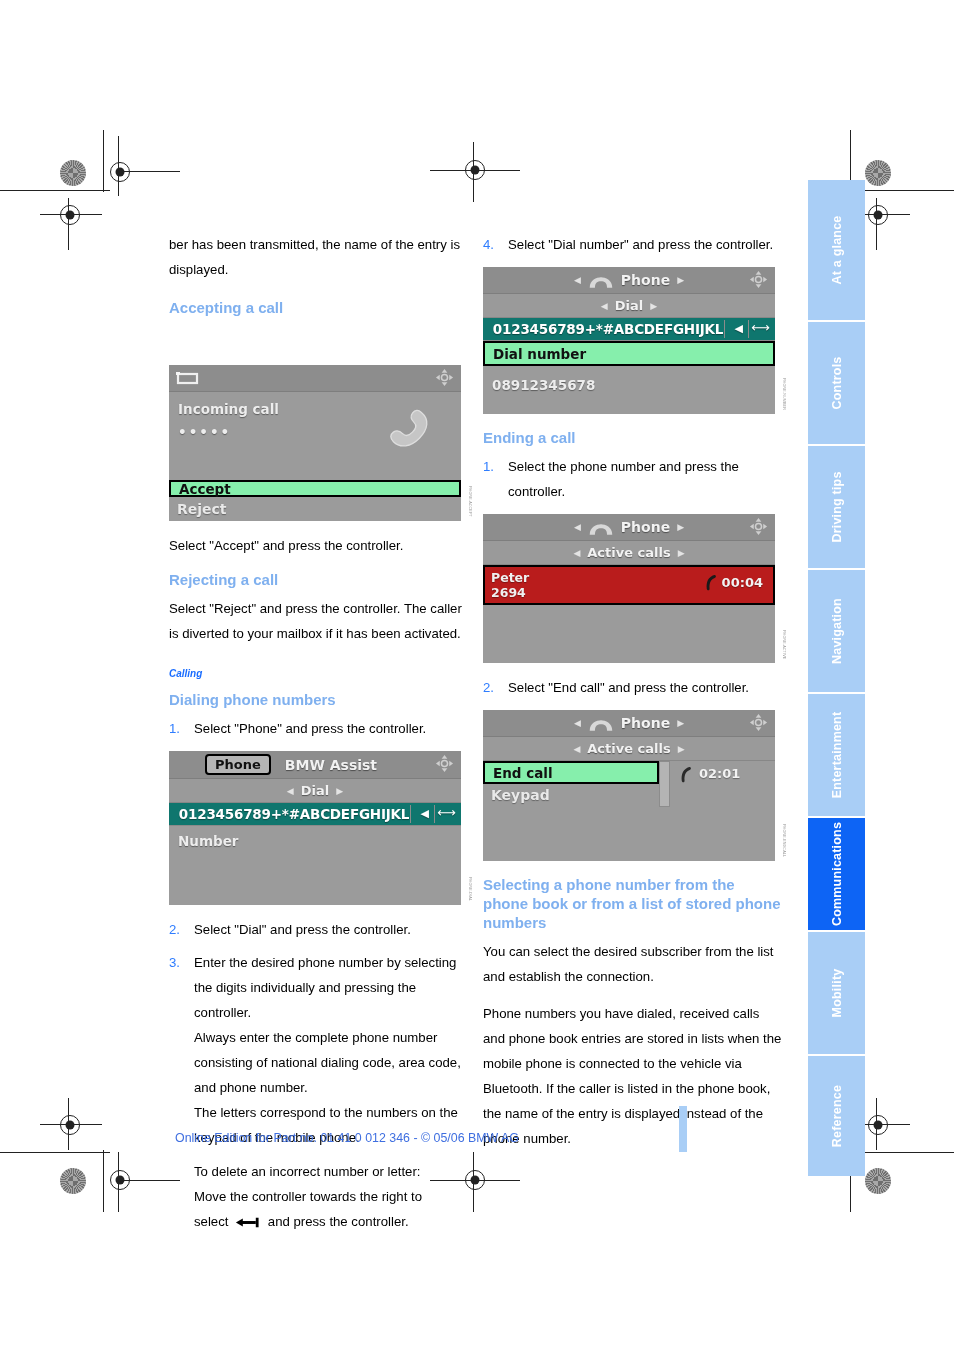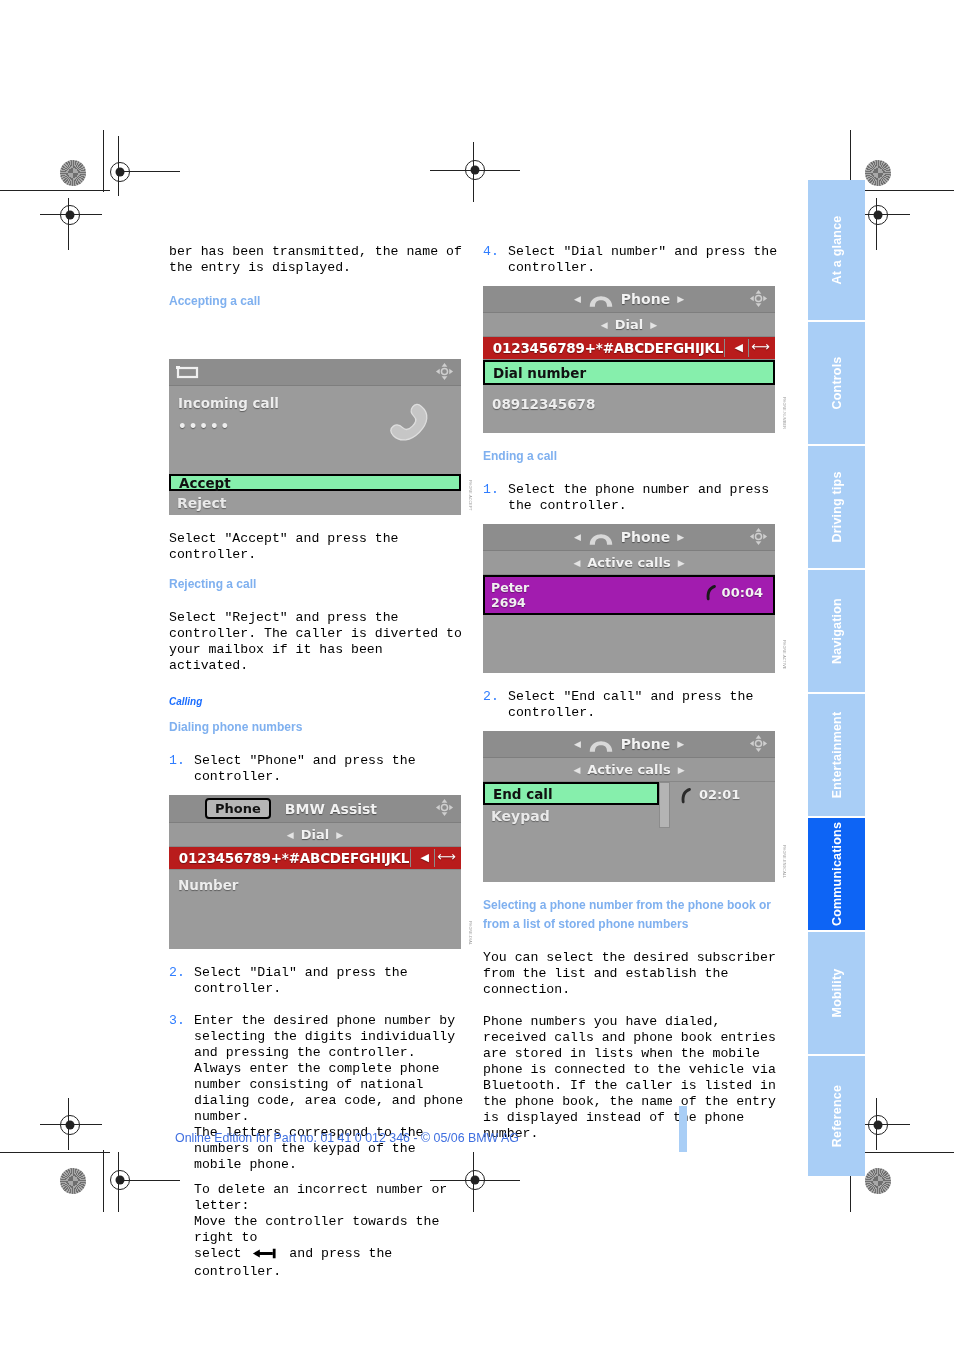--- a/index.html
+++ b/index.html
@@ -29,29 +29,29 @@
       repeating-conic-gradient(#555 0 6deg,#999 6deg 12deg);
     opacity:.85;
   }
 
   
   .col{position:absolute;width:300px;}
   .col.left{left:169px;top:228px;}
   .col.right{left:483px;top:228px;}
 
   p,li{
-    font-size:13.2px;line-height:16px;color:#000;margin:16px 0 12px 0;font-family:Liberation Mono, monospace;
+    font-size:13.2px;line-height:25px;color:#000;margin:4px 0 12px 0;
   }
   .h2{
     color:#1a6dff;font-size:10px;font-weight:bold;line-height:19px;
     margin:18px 0 7px 0;
     font-style:italic;
   }
   .h3{
-    color:#7fb0ef;font-size:12px;font-weight:bold;line-height:19px;
+    color:#7fb0ef;font-size:15px;font-weight:bold;line-height:19px;
     margin:3px 0 7px 0;
   }
   .h3.first{margin-top:16px;}
 
   ol.steps{margin:0 0 10px 0;padding:0;list-style:none;counter-reset:s;}
   ol.steps>li{
     position:relative;padding-left:25px;margin-bottom:8px;
   }
   ol.steps>li .num{
     position:absolute;left:0;top:0;color:#2f7dff;font-size:13.2px;
@@ -94,21 +94,21 @@
     position:absolute;right:7px;top:3px;width:19px;height:19px;
   }
   .backicon{
     position:absolute;left:7px;top:5px;width:24px;height:14px;
   }
   .handset{
     width:26px;height:13px;margin-right:7px;
   }
 
   .alpharow{
-    height:22px;background:#b91c1c;border-bottom:1px solid #8a8a8a;
+    height:22px;background:#0f766e;border-bottom:1px solid #8a8a8a;
     display:flex;align-items:center;justify-content:center;gap:0;
     position:relative;
   }
   .alpharow .chars{
     color:#fff;font-size:13.5px;font-weight:bold;letter-spacing:-.2px;
     text-shadow:0 1px 1px rgba(0,0,0,.4);
   }
   .alpharow .sep{
     position:absolute;top:2px;bottom:2px;width:1px;background:#8b8b8b;
   }
@@ -133,21 +133,21 @@
   .body-area{
     position:relative;background:#9b9b9b;
   }
   .body-area .txt{
     color:#ededed;font-size:13.5px;font-weight:bold;
     text-shadow:0 1px 1px rgba(0,0,0,.4);
   }
   .dots{letter-spacing:2px;font-size:10px;color:#f0f0f0;}
 
   .callrow{
-    position:relative;height:40px;background:#a21caf;border:2px solid #000;
+    position:relative;height:40px;background:#b91c1c;border:2px solid #000;
     box-sizing:border-box;padding:3px 6px 0 6px;
   }
   .callrow .nm{
     color:#f0f0f0;font-size:12.5px;font-weight:bold;line-height:15px;
     text-shadow:0 1px 1px rgba(0,0,0,.35);
   }
   .callrow .tm{
     position:absolute;right:10px;top:8px;color:#f2f2f2;font-size:13px;
     font-weight:bold;text-shadow:0 1px 1px rgba(0,0,0,.35);
   }

